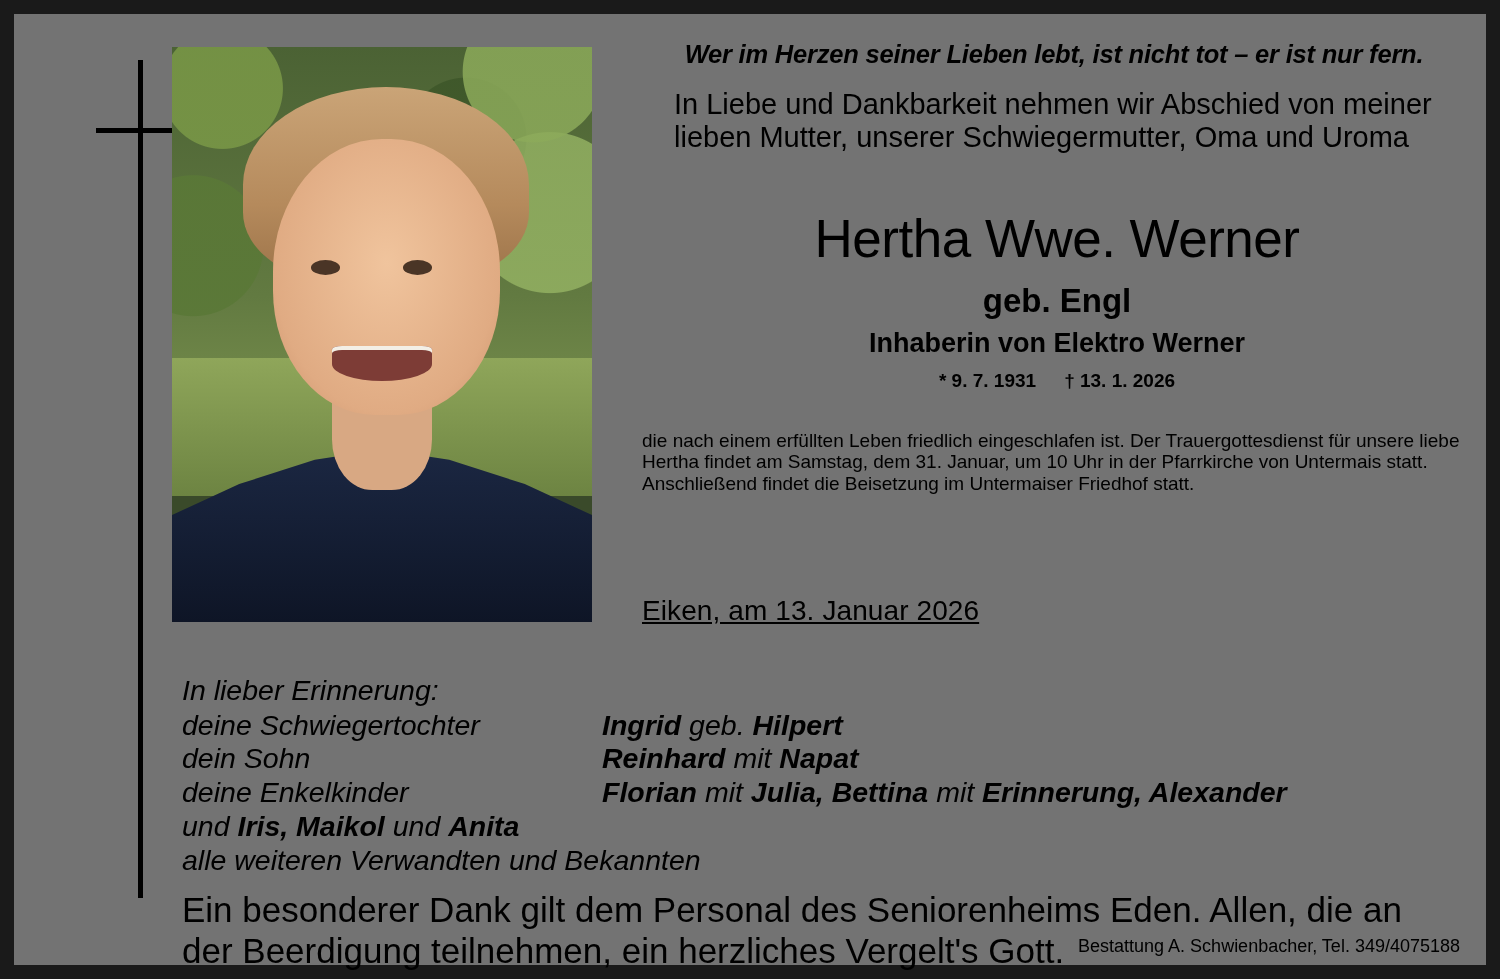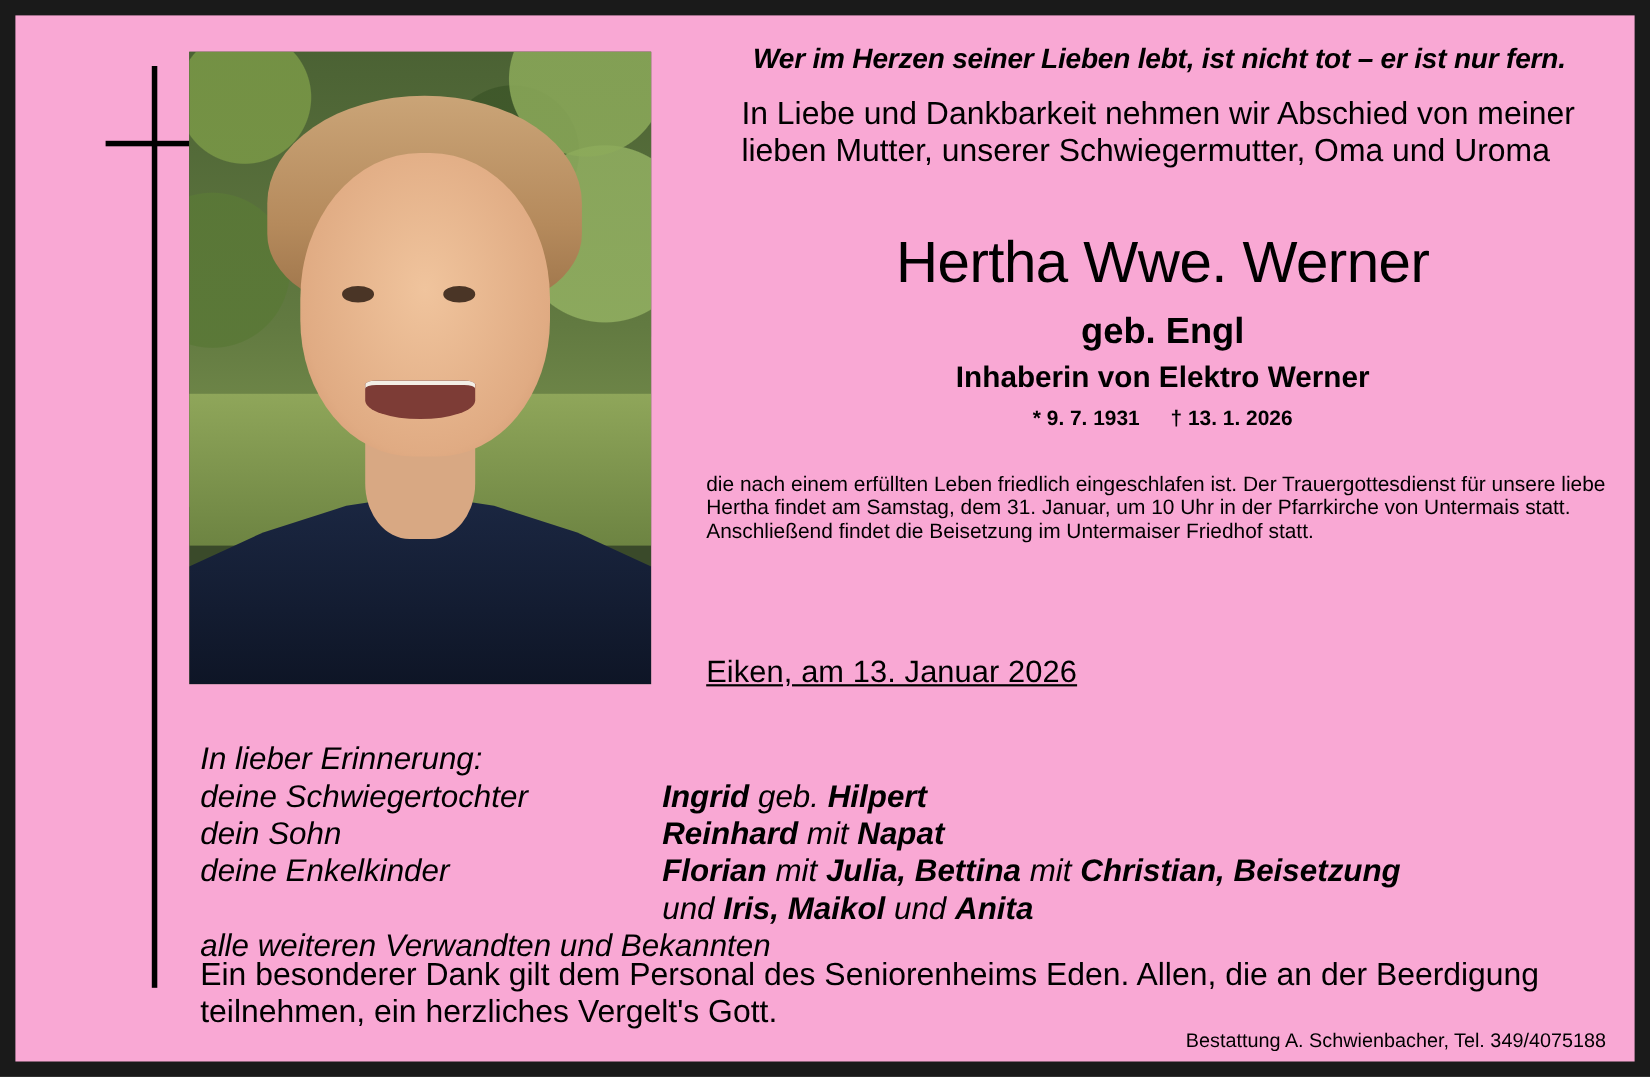--- a/index.html
+++ b/index.html
@@ -19,21 +19,21 @@
     width: 1500px;
     height: 979px;
     box-sizing: border-box;
     background: #1a1a1a;
     padding: 14px;
   }
   .inner {
     position: relative;
     width: 100%;
     height: 100%;
-    background: #f9a8d4;
+    background: #737373;
     box-sizing: border-box;
   }
 
   
   .cross {
     position: absolute;
     left: 82px;
     top: 46px;
     width: 100px;
     height: 838px;
@@ -208,29 +208,29 @@
   .fam-row {
     display: flex;
     align-items: flex-start;
   }
   .fam-rel {
     width: 420px;
     flex: 0 0 420px;
   }
   .fam-names { flex: 1; }
   .fam-names b { font-weight: bold; }
-  .fam-cont { margin-left: 420px; }
+  .fam-cont { }
   .fam-all { margin-top: 1px; }
 
   .thanks {
     position: absolute;
     left: 168px;
-    top: 856px;
+    top: 876px;
     width: 1270px;
-    font-size: 29px;
+    font-size: 35px;
     line-height: 1.16;
   }
   .funeral-home {
     position: absolute;
     right: 26px;
     bottom: 8px;
     font-size: 18px;
     text-align: right;
     white-space: nowrap;
   }
@@ -287,21 +287,21 @@
         <div class="fam-names"><b>Ingrid</b> geb. <b>Hilpert</b></div>
       </div>
 
       <div class="fam-row">
         <div class="fam-rel">dein Sohn</div>
         <div class="fam-names"><b>Reinhard</b> mit <b>Napat</b></div>
       </div>
 
       <div class="fam-row">
         <div class="fam-rel">deine Enkelkinder</div>
-        <div class="fam-names"><b>Florian</b> mit <b>Julia, Bettina</b> mit <b>Christian, Beisetzung</b></div>
+        <div class="fam-names"><b>Florian</b> mit <b>Julia, Bettina</b> mit <b>Erinnerung, Alexander</b></div>
       </div>
 
       <div class="fam-cont">und <b>Iris, Maikol</b> und <b>Anita</b></div>
 
       <div class="fam-all">alle weiteren Verwandten und Bekannten</div>
     </div>
 
     <div class="thanks">Ein besonderer Dank gilt dem Personal des Seniorenheims Eden. Allen, die an der Beerdigung teilnehmen, ein herzliches Vergelt's Gott.</div>
 
     <div class="funeral-home">Bestattung A. Schwienbacher, Tel. 349/4075188</div>

